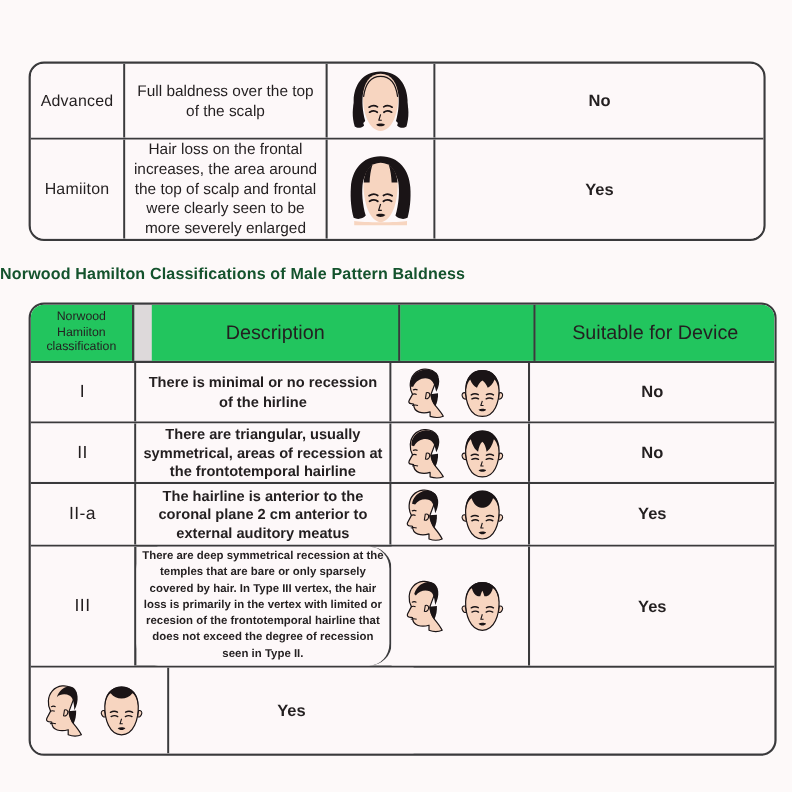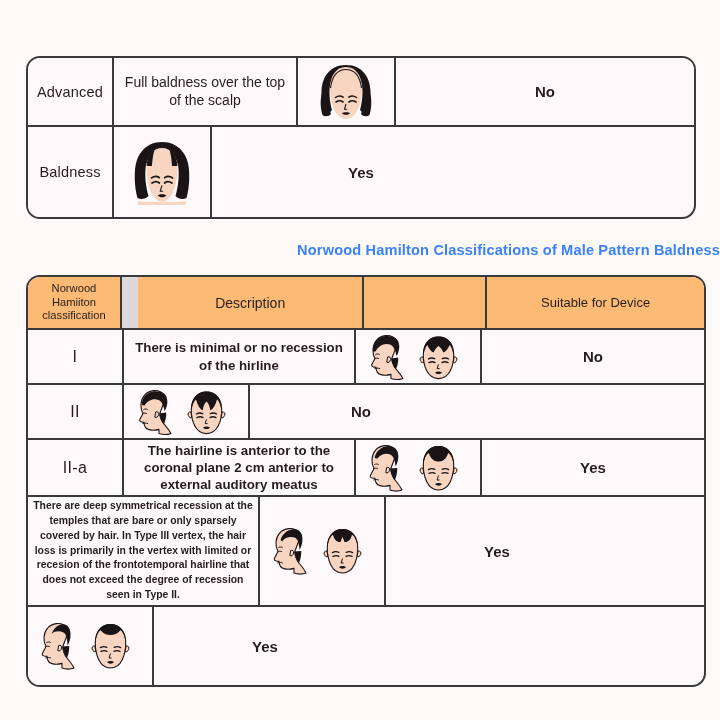--- a/index.html
+++ b/index.html
@@ -63,55 +63,55 @@
   #top-table .c-desc   { width: 184px; font-size: 14px; line-height: 1.28; justify-content: flex-end; }
   #top-table .c-img    { width: 98px;  padding: 0; }
   #top-table .c-ans    { width: 298px; font-size: 15px; font-weight: 700; }
 
   
   #section-title {
     position: absolute;
     left: 0;
     top: 242px;
     width: 720px;
-    text-align: right;
+    text-align: left;
     font-size: 14.6px;
     font-weight: 700;
     letter-spacing: .15px;
-    color: #3b82f6;
+    color: #14532d;
   }
 
   
   #bottom-table {
     left: 26px;
     top: 275px;
     width: 680px;
     height: 412px;
   }
   #bottom-table .row.head { height: 53px; background: #ddd9da; }
-  #bottom-table .row.head .cell { background: #fdba74; }
+  #bottom-table .row.head .cell { background: #22c55e; }
   #bottom-table .row.body-1 { height: 55px; }
   #bottom-table .row.body-2 { height: 55px; }
   #bottom-table .row.body-3 { height: 57px; }
   #bottom-table .row.body-4 { height: 110px; }
   #bottom-table .row.body-5 { height: 78px; border-bottom: none; }
 
   #bottom-table .c-class { width: 96px; }
   #bottom-table .c-desc  { width: 232px; }
   #bottom-table .c-img   { width: 126px; padding: 0; }
   #bottom-table .c-ans   { width: 222px; }
 
   #bottom-table .head .c-class { font-size: 11.2px; line-height: 1.22; }
-  #bottom-table .head .c-desc  { font-size: 14px; margin-left: 16px; }
-  #bottom-table .head .c-ans   { font-size: 13px; }
+  #bottom-table .head .c-desc  { font-size: 18px; margin-left: 16px; }
+  #bottom-table .head .c-ans   { font-size: 18px; }
 
   #bottom-table .body .c-class { font-size: 16px; letter-spacing: .4px; }
   #bottom-table .body .c-desc  { font-size: 13.3px; line-height: 1.3; font-weight: bold; }
   #bottom-table .body .c-ans   { font-size: 15px; font-weight: 700; }
-  #bottom-table .body.body-4 .c-desc { font-size: 10.4px; line-height: 1.42; }
+  #bottom-table .body.body-4 .c-desc { font-size: 10.4px; line-height: 1.42; border-radius: 20px; }
 
   .txt { display: block; }
 
   
   .illo {
     width: 100%;
     height: 100%;
     display: flex;
     align-items: center;
     justify-content: center;
@@ -157,21 +157,24 @@
           </svg>
         </span>
       </div>
       <div class="cell c-ans">
         <span class="txt">No</span>
       </div>
     </div>
 
     <div class="row r2">
       <div class="cell c-stage">
-        <span class="txt">Baldness</span>
+        <span class="txt">Hamiiton</span>
+      </div>
+      <div class="cell c-desc">
+        <span class="txt">Hair loss on the frontal increases, the area around the top of scalp and frontal were clearly seen to be more severely enlarged</span>
       </div>
       <div class="cell c-img">
         <span class="illo">
           <svg width="78" height="66" viewBox="0 0 78 66">
 
             <path d="M39 3 C22 3 13 16 12 31 C11.2 42 12.5 52 14.5 59 C18 61 23 60 25.5 57 C22.5 47 21.5 35 23 26 C26 15 32 10 39 10 C46 10 52 15 55 26 C56.5 35 55.5 47 52.5 57 C55 60 60 61 63.5 59 C65.5 52 66.8 42 66 31 C65 16 56 3 39 3 Z" fill="#1a1416"></path>
 
             <path d="M39 9 C30 9 24 17 23.5 28 C23.2 36 24.8 45 27.5 52 C30.5 59 35 63 39 63 C43 63 47.5 59 50.5 52 C53.2 45 54.8 36 54.5 28 C54 17 48 9 39 9 Z" fill="#f7d5c0"></path>
 
             <path d="M39 10.5 C36.5 14 35 20 34.6 25.5 C36 24 42 24 43.4 25.5 C43 20 41.5 14 39 10.5 Z" fill="#f7d5c0"></path>
@@ -263,20 +266,23 @@
         </span>
       </div>
       <div class="cell c-ans">
         <span class="txt">No</span>
       </div>
     </div>
 
     <div class="row body body-2">
       <div class="cell c-class">
         <span class="txt">II</span>
+      </div>
+      <div class="cell c-desc">
+        <span class="txt">There are triangular, usually symmetrical, areas of recession at the frontotemporal hairline</span>
       </div>
       <div class="cell c-img">
         <span class="illo">
           <svg width="106" height="48" viewBox="0 0 106 48">
             <g>
               <path d="M33 9 C31 4.5 25.5 2 20.5 2.6 C13 3.5 8.5 9 8 16 C7.7 20 8.6 23 10 25.5 L7 31 C6.2 32.6 7 33.7 8.6 34 L11 34.4 C11.1 38 12.6 40.6 16 41.6 C19 42.5 23 42.3 26 41.4 L26 45.5 C30 46.8 34.5 46.8 38 45.4 C36 41.8 33.5 39 31 36 C28.5 33 27.2 29 27 25 Z" fill="#f7d5c0" stroke="#1a1416" stroke-width="1.1" stroke-linejoin="round"></path>
               <path d="M9 17 C8.6 10.4 13.2 4.4 20.6 3.3 C27.8 2.4 32.8 6 34.1 11.2 C34.9 14.4 34 19 31.6 23.2 C30.6 18.2 29.4 13.8 25.6 12 C21 9.8 14.6 12 11.4 17.6 Z" fill="#1a1416"></path>
               <path d="M26 25.5 C26.6 29.6 28.2 33.4 30.8 36.4 C32.6 33 33.4 28.6 33.2 24.6 Z" fill="#1a1416"></path>
               <path d="M22.6 24 C24.6 23.2 26 24.6 25.6 26.6 C25.2 28.8 23.4 30 21.8 29.2 Z" fill="none" stroke="#1a1416" stroke-width="1"></path>
               <path d="M10.4 21.6 C11.8 20.8 13.4 20.8 14.6 21.6" fill="none" stroke="#1a1416" stroke-width="1"></path>
@@ -337,20 +343,23 @@
             </g>
           </svg>
         </span>
       </div>
       <div class="cell c-ans">
         <span class="txt">Yes</span>
       </div>
     </div>
 
     <div class="row body body-4">
+      <div class="cell c-class">
+        <span class="txt">III</span>
+      </div>
       <div class="cell c-desc">
         <span class="txt">There are deep symmetrical recession at the temples that are bare or only sparsely covered by hair. In Type III vertex, the hair loss is primarily in the vertex with limited or recesion of the frontotemporal hairline that does not exceed the degree of recession seen in Type II.</span>
       </div>
       <div class="cell c-img">
         <span class="illo">
           <svg width="108" height="50" viewBox="0 0 108 50">
             <g>
               <path d="M33 9 C31 4.5 25.5 2 20.5 2.6 C13 3.5 8.5 9 8 16 C7.7 20 8.6 23 10 25.5 L6.6 32 C5.8 33.6 6.6 34.7 8.2 35 L11 35.4 C11.1 39 12.6 41.6 16 42.6 C19 43.5 23 43.3 26 42.4 L26 47 C30 48.4 34.5 48.4 38 47 C36 43 33.5 40 31 37 C28.5 34 27.2 29 27 25 Z" fill="#f7d5c0" stroke="#1a1416" stroke-width="1.1" stroke-linejoin="round"></path>
 
               <path d="M12.6 14 C14 8.6 18.6 4 24.6 3.2 C30.6 2.4 33.8 6.4 34.4 11.8 C34.8 15.6 33.8 19.8 31.6 24 C31 17 29.6 12.8 26.6 11.6 C22.6 10 17.2 11 14 15.4 Z" fill="#1a1416"></path>

